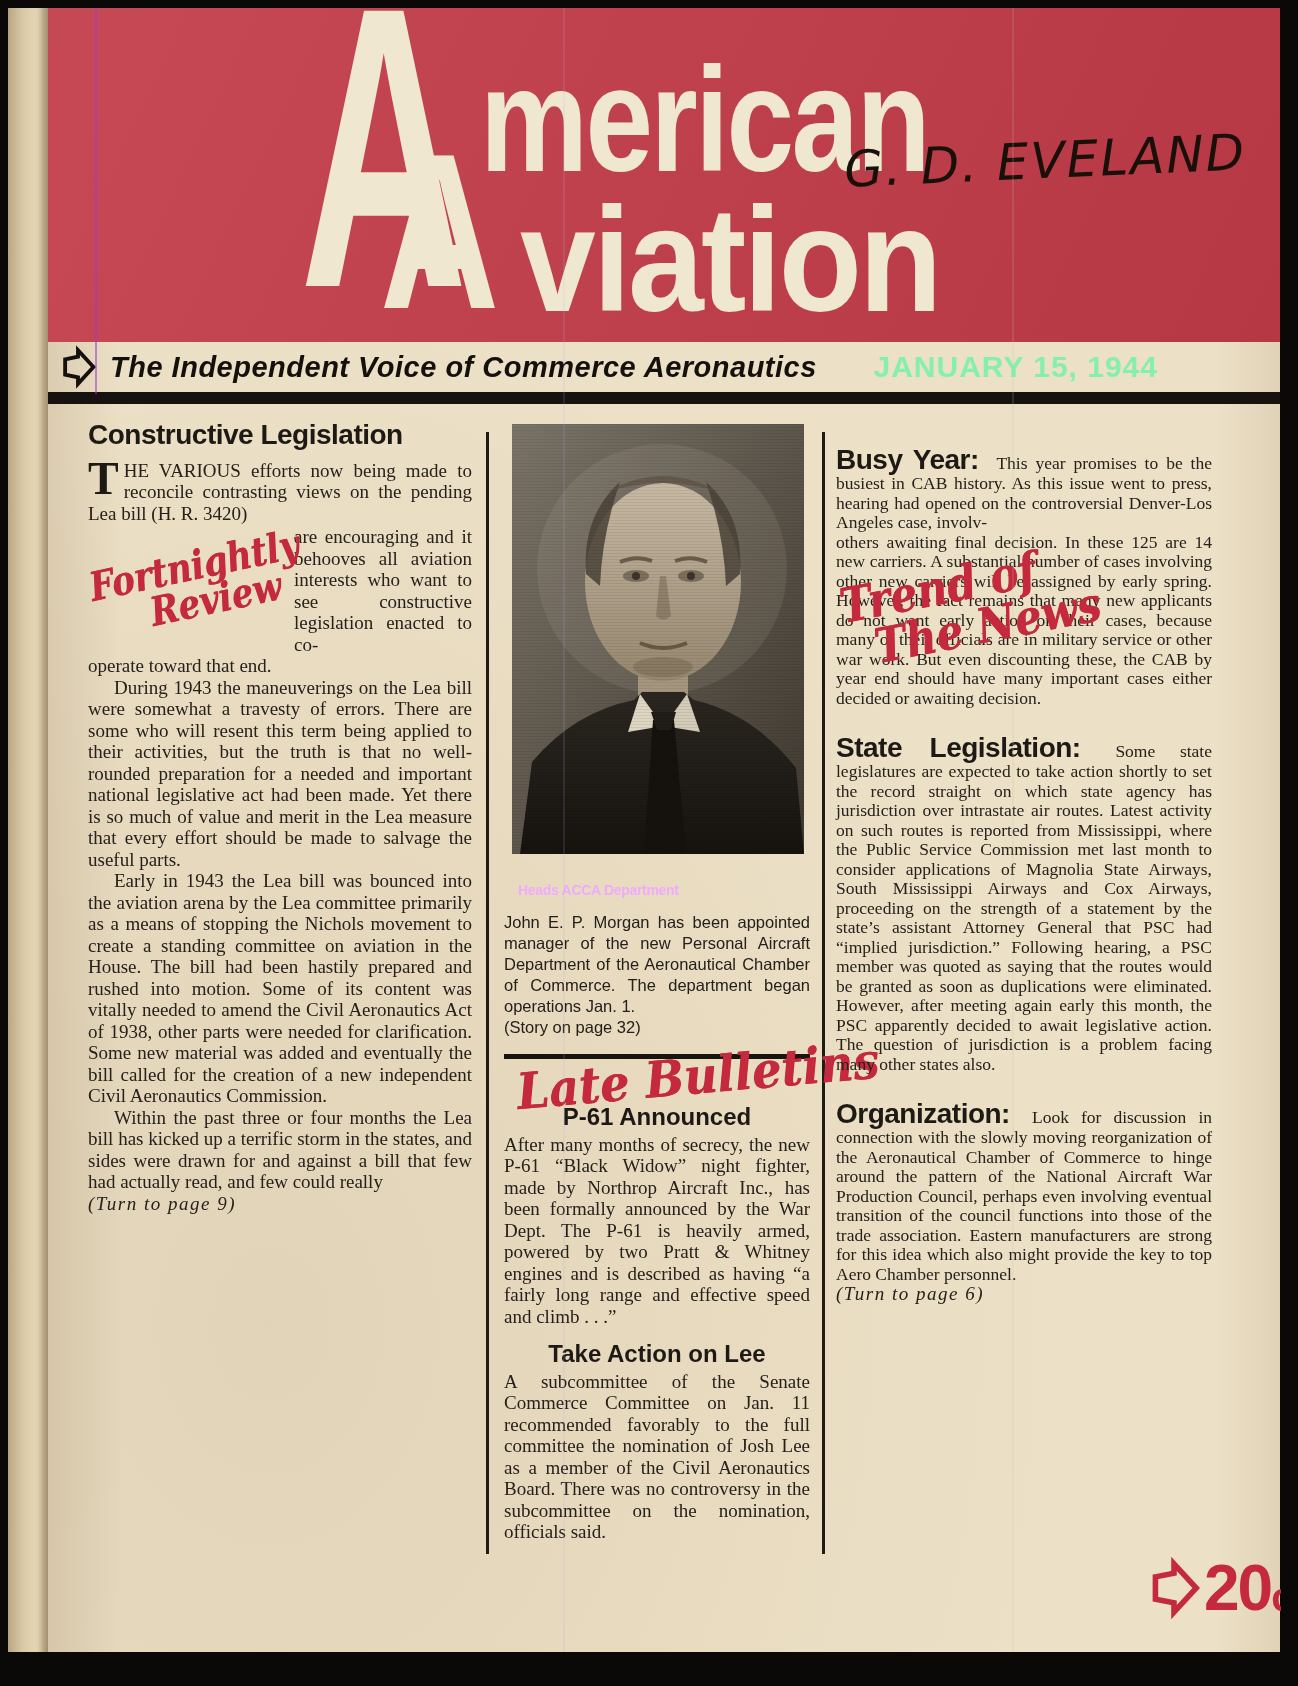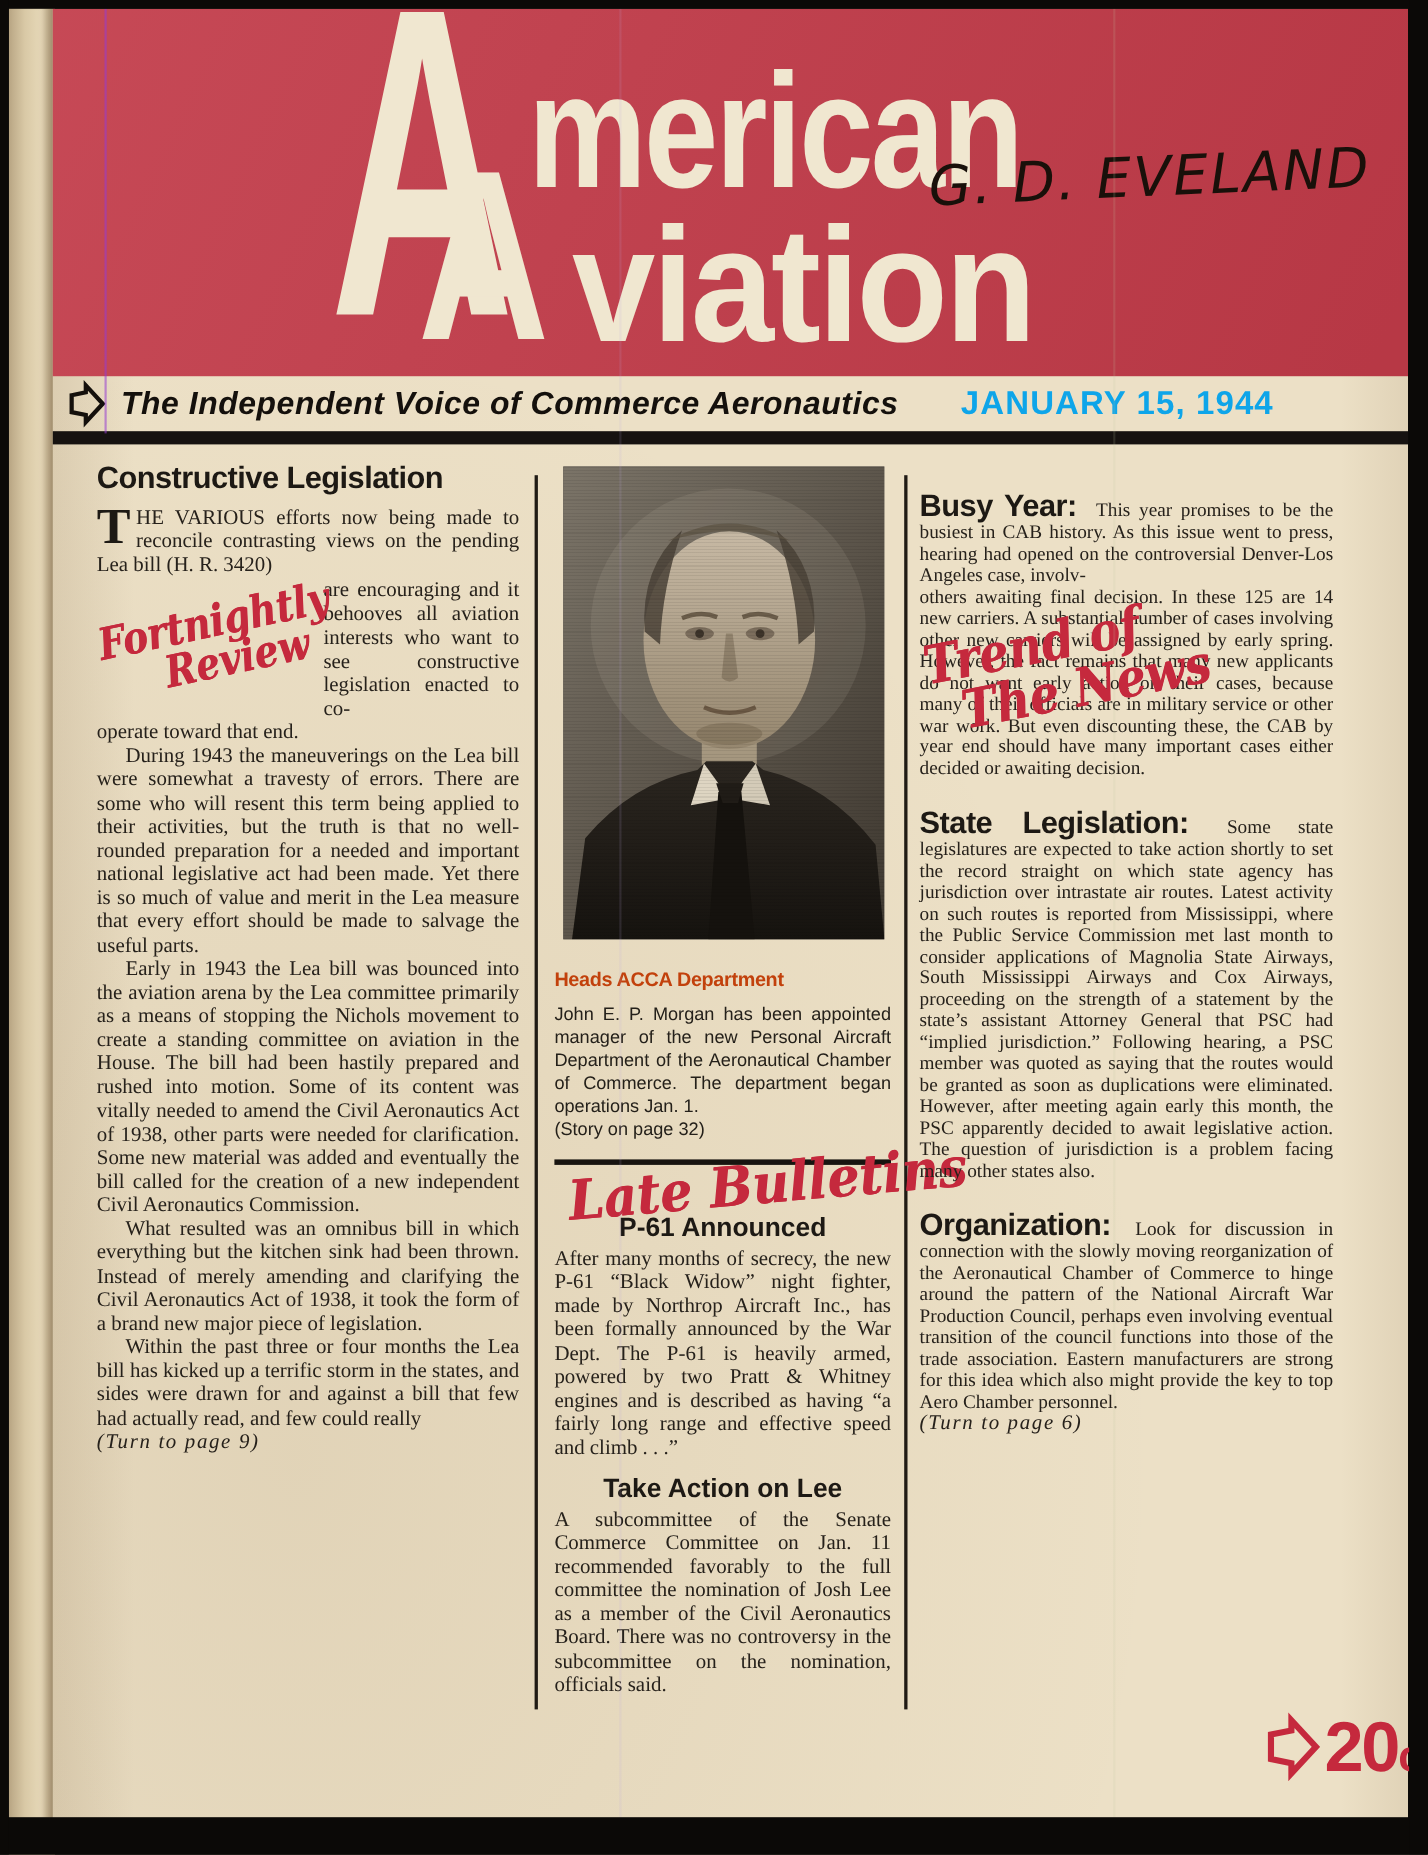--- a/index.html
+++ b/index.html
@@ -52,21 +52,21 @@
   .tagband {
     position:absolute; left:48px; top:342px; width:1232px; height:50px;
     display:flex; align-items:center; padding-left:12px; padding-right:122px;
   }
   .tagline {
     font-family:"Liberation Sans", sans-serif; font-weight:bold; font-style:italic;
     font-size:29px; color:#14100c; margin-left:14px; letter-spacing:.5px; white-space:nowrap;
   }
   .issue-date {
     margin-left:auto; font-family:"Liberation Sans", sans-serif; font-weight:bold;
-    font-size:30px; color:#0ea5e9; letter-spacing:1px; white-space:nowrap;
+    font-size:30px; color:#86efac; letter-spacing:1px; white-space:nowrap;
   }
   .rule-h { position:absolute; left:48px; top:392px; width:1232px; height:12px; background:#161210; }
 
   
   .vrule { position:absolute; width:3px; background:#201b14; }
   .v1 { left:486px; top:432px; height:1122px; }
   .v2 { left:822px; top:432px; height:1122px; }
   .col { position:absolute; }
   .col-left  { left:88px;  top:424px; width:384px; font-size:19px; line-height:21.5px; }
   .col-mid   { left:504px; top:424px; width:306px; font-size:19px; line-height:21.5px; }
@@ -98,22 +98,22 @@
   
   .photo {
     position:relative; width:292px; height:430px; margin-left:8px; overflow:hidden;
     background:#55504a;
   }
   .photo::after {
     content:""; position:absolute; inset:0;
     background:repeating-linear-gradient(0deg, rgba(0,0,0,.07) 0 1px, transparent 1px 3px);
   }
   h2.caption-h {
-    margin:26px 0 10px 0; font-family:"Liberation Sans", sans-serif; font-weight:bold;
-    font-size:18px; color:#c2410c; letter-spacing:-.3px;
+    margin:26px 0 10px 14px; font-family:"Liberation Sans", sans-serif; font-weight:bold;
+    font-size:14px; color:#f0abfc; letter-spacing:-.3px;
   }
   .caption, .story-note {
     font-family:"Liberation Sans", sans-serif; font-size:16.5px; line-height:21px; color:#24201a;
   }
   .caption { text-align:justify; }
   .story-note { text-align:center; margin-top:6px; }
   .cap-rule { height:5px; background:#181410; margin:16px 0 4px 0; }
   .latebull { display:block; font-size:50px; margin:10px 0 4px 0; transform:rotate(-5deg) scaleX(.92); transform-origin:50% 50%; text-align:center; }
   h3.bull-h {
     margin:16px 0 6px 0; text-align:center; font-family:"Liberation Sans", sans-serif;
@@ -173,21 +173,20 @@
         <div class="script fortnightly">
           <span class="l1">Fortnightly</span>
           <span class="l2">Review</span>
         </div>
       </div>
       <p class="narrow">are encouraging and it behooves all aviation interests who want to see constructive legislation enacted to co-</p>
     </div>
     <p>operate toward that end.</p>
     <p class="indent">During 1943 the maneuverings on the Lea bill were somewhat a travesty of errors. There are some who will resent this term being applied to their activities, but the truth is that no well-rounded preparation for a needed and important national legislative act had been made. Yet there is so much of value and merit in the Lea measure that every effort should be made to salvage the useful parts.</p>
     <p class="indent">Early in 1943 the Lea bill was bounced into the aviation arena by the Lea committee primarily as a means of stopping the Nichols movement to create a standing committee on aviation in the House. The bill had been hastily prepared and rushed into motion. Some of its content was vitally needed to amend the Civil Aeronautics Act of 1938, other parts were needed for clarification. Some new material was added and eventually the bill called for the creation of a new independent Civil Aeronautics Commission.</p>
-    <p class="indent">What resulted was an omnibus bill in which everything but the kitchen sink had been thrown. Instead of merely amending and clarifying the Civil Aeronautics Act of 1938, it took the form of a brand new major piece of legislation.</p>
     <p class="indent">Within the past three or four months the Lea bill has kicked up a terrific storm in the states, and sides were drawn for and against a bill that few had actually read, and few could really</p>
     <p class="turn-note">(Turn to page 9)</p>
   </div>
 
   <div class="col col-mid">
     <div class="photo">
       <svg width="292" height="430" viewBox="0 0 292 430" preserveAspectRatio="none">
         <defs>
           <linearGradient id="bgG" x1="0" y1="0" x2="1" y2="1">
             <stop offset="0" stop-color="#7b7468"></stop>

